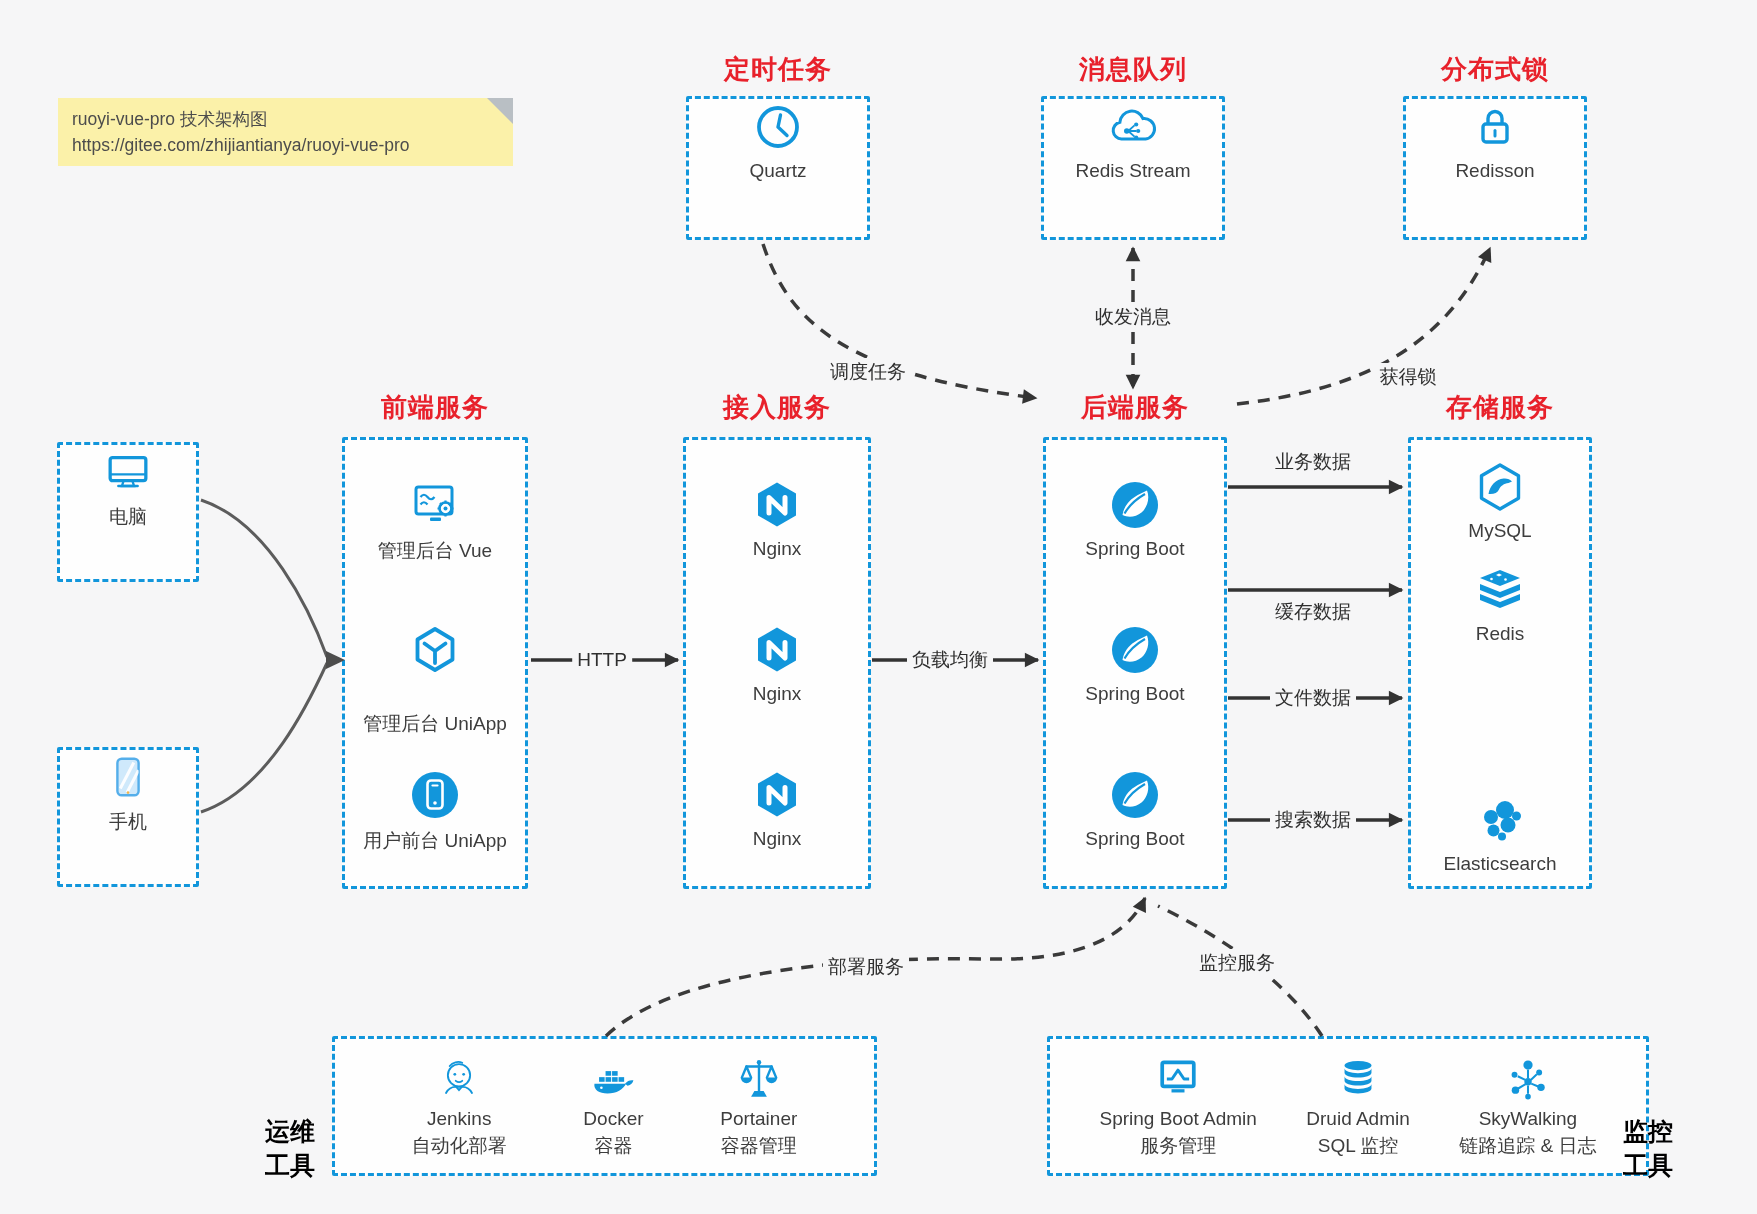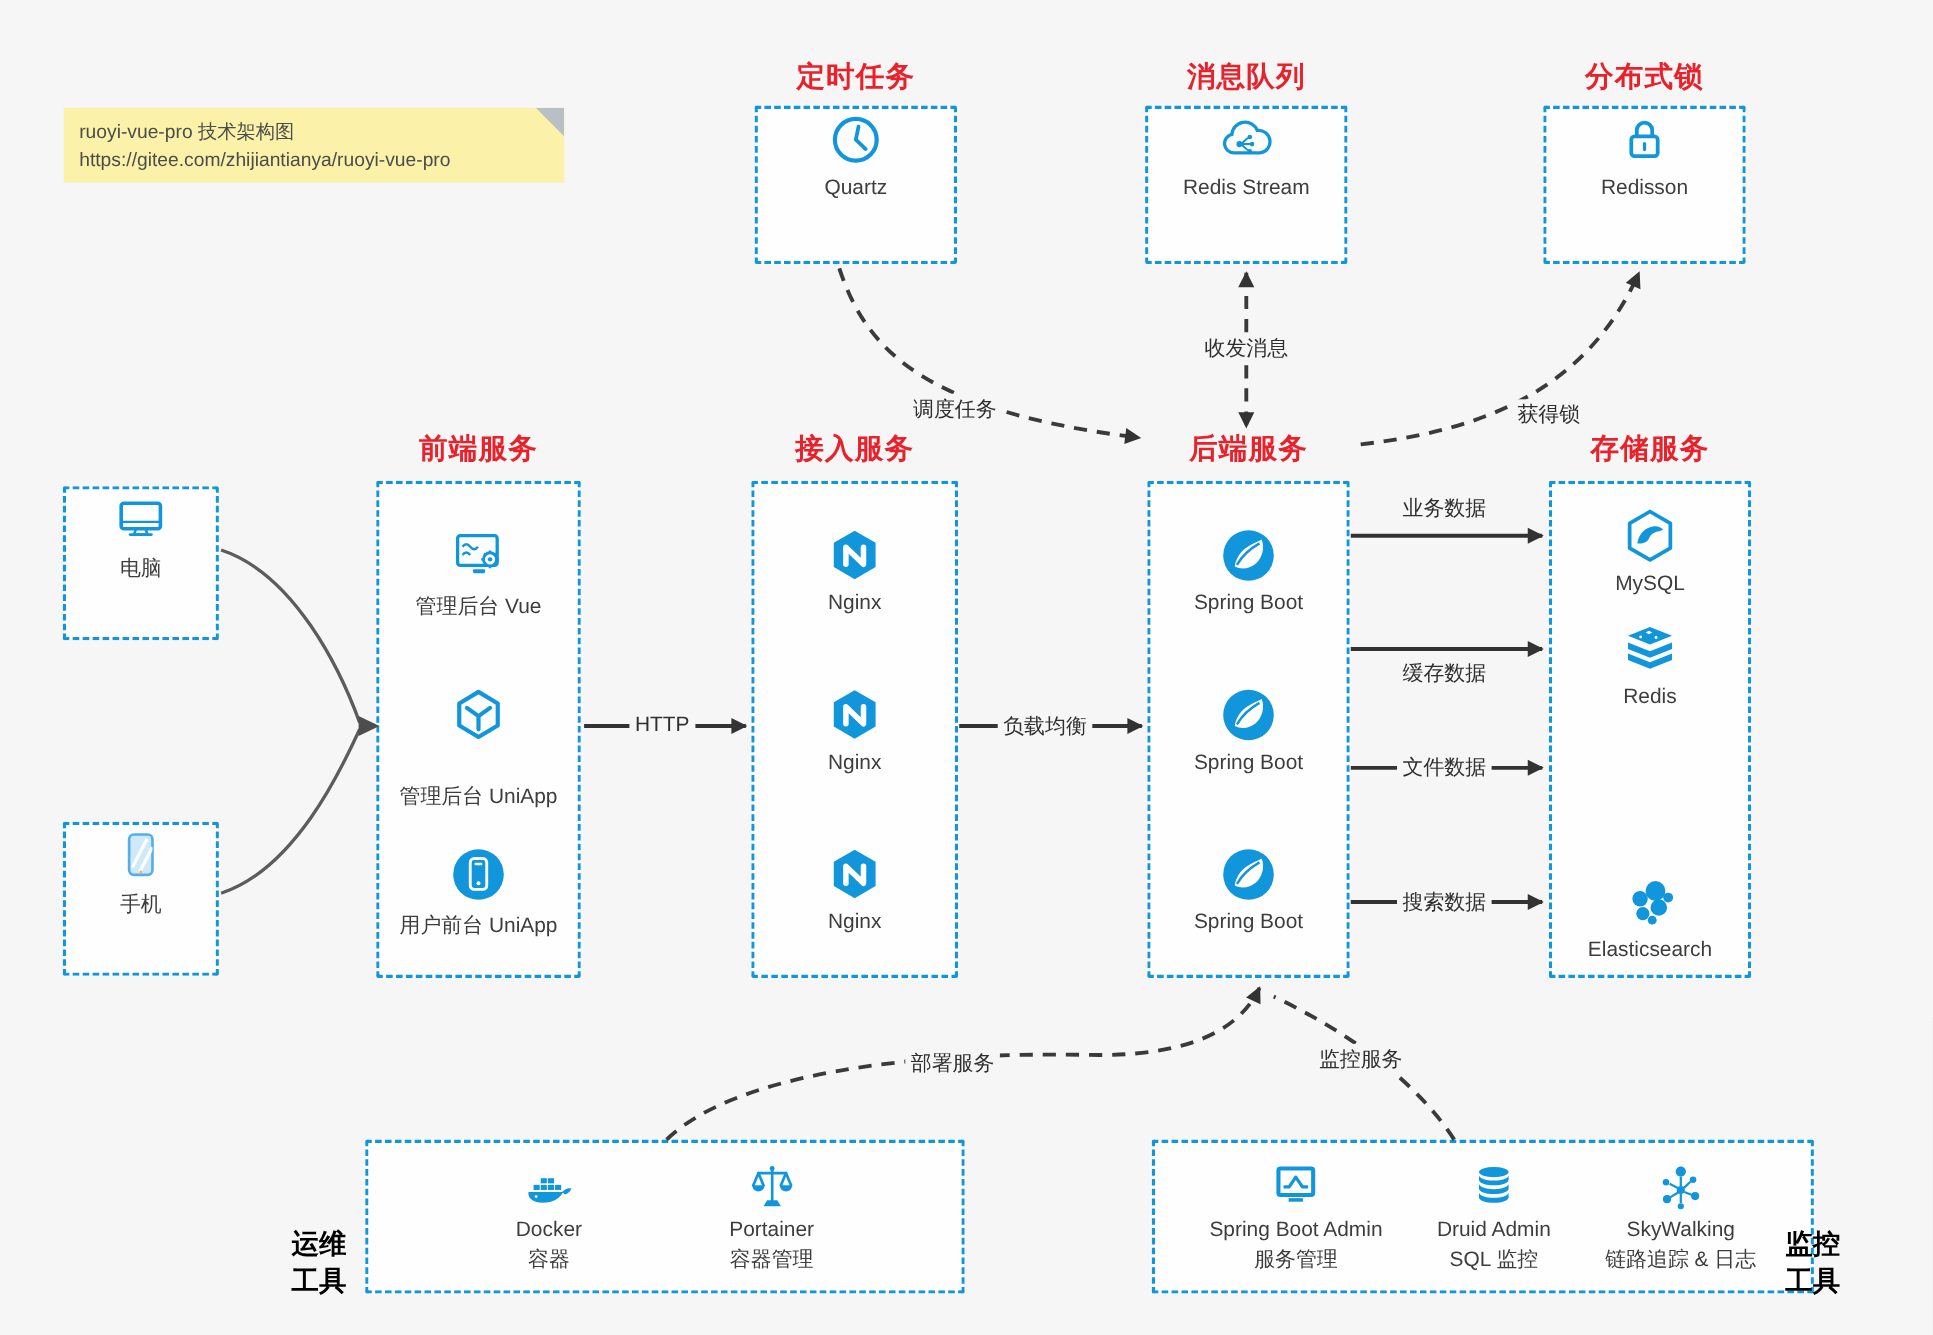--- a/index.html
+++ b/index.html
@@ -290,20 +290,37 @@
 
   <div class="sideL" style="left:248px;top:1090px;width:84px;">
     <div>运维</div>
     <div>工具</div>
   </div>
   <div class="dbox" style="left:332px;top:1036px;width:545px;height:140px;">
     <div class="hrow">
       <div class="hitem">
         <span class="icon">
           <svg width="52" height="52" viewBox="0 0 56 56">
+            <g stroke="#1296db" stroke-width="2" fill="none" stroke-linecap="round">
+              <circle cx="28" cy="24" r="12"></circle>
+              <path d="M18 14 c3 -4 9 -5.5 13.5 -3.5"></path>
+              <path d="M24.5 30 c2.3 1.8 4.8 1.8 7 0"></path>
+              <path d="M14 43 c2.5 -4.5 7 -6.5 10 -6.5 h8 c3 0 7.5 2 10 6.5"></path>
+              <path d="M25 36.5 l3 3.5 3 -3.5"></path>
+            </g>
+            <circle cx="23.5" cy="23" r="1.5" fill="#1296db"></circle>
+              <circle cx="33" cy="23" r="1.5" fill="#1296db"></circle>
+          </svg>
+        </span>
+        <span class="l1">Jenkins</span>
+        <span class="l2">自动化部署</span>
+      </div>
+      <div class="hitem">
+        <span class="icon">
+          <svg width="52" height="52" viewBox="0 0 56 56">
             <g fill="#1296db">
               <rect x="13" y="26" width="6" height="5"></rect>
                 <rect x="20" y="26" width="6" height="5"></rect>
                 <rect x="27" y="26" width="6" height="5"></rect>
                 <rect x="34" y="26" width="6" height="5"></rect>
               <rect x="20" y="19.5" width="6" height="5"></rect>
                 <rect x="27" y="19.5" width="6" height="5"></rect>
               <path d="M8 33 c-1 6.5 5 10.5 14 10.5 10 0 17 -4.5 20 -10.5 z"></path>
               <path d="M41 33 c2.5 -3 5.5 -4.2 9 -3.6 -.7 3 -2.8 5 -6.3 6 z"></path>
             </g>

